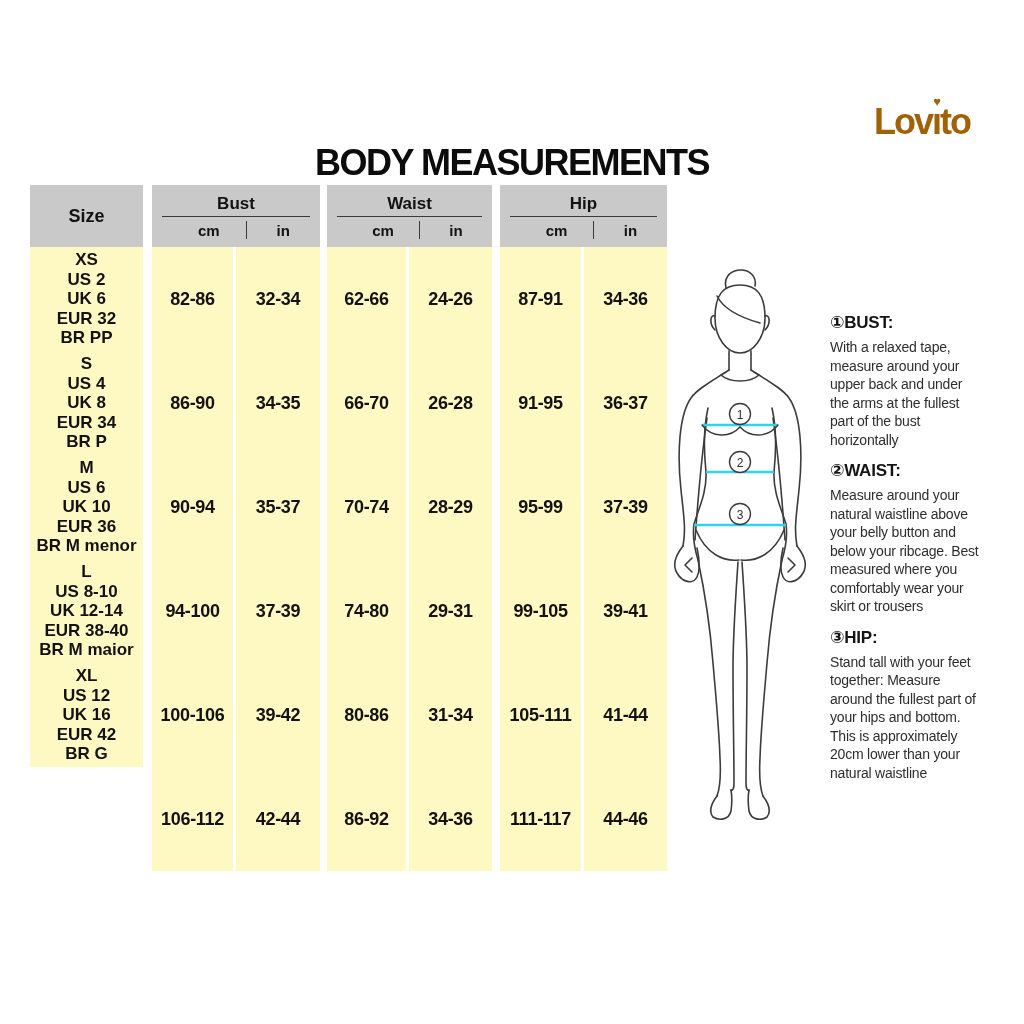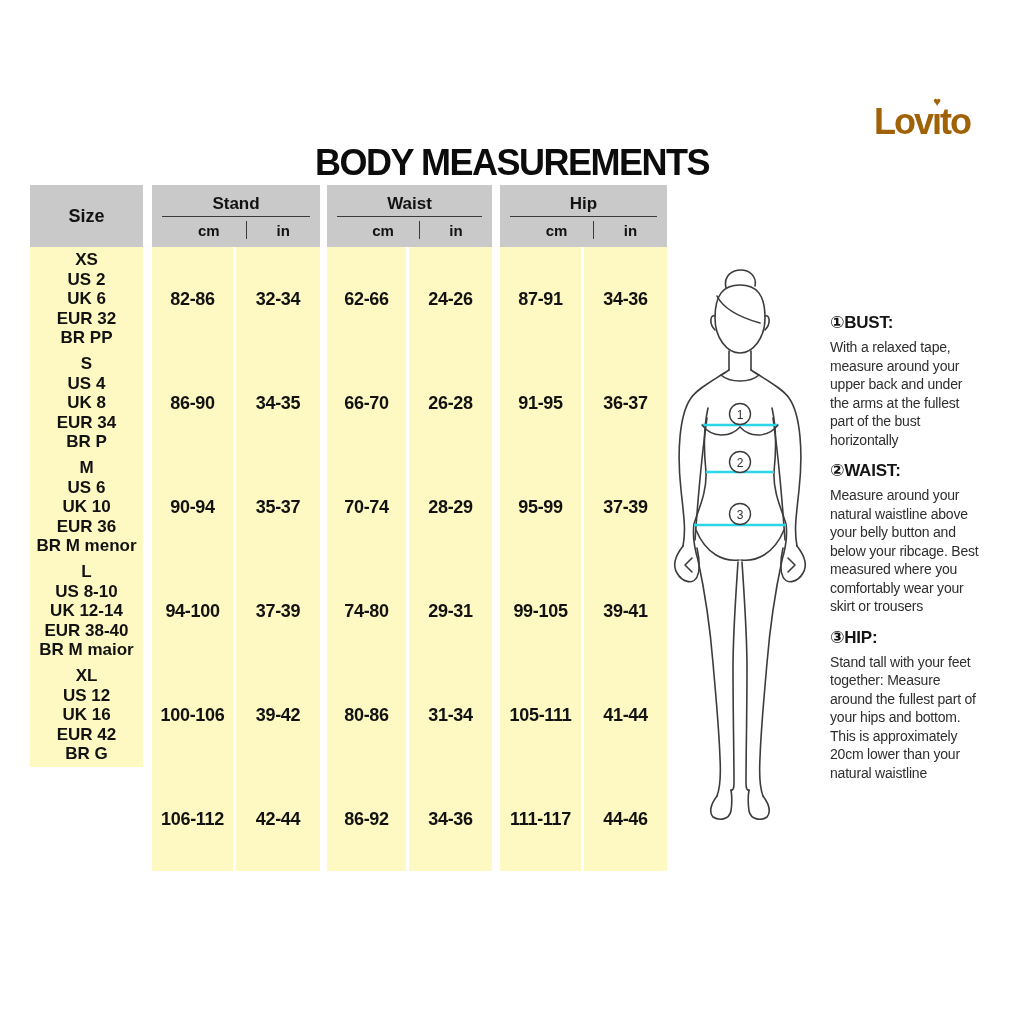--- a/index.html
+++ b/index.html
@@ -48,21 +48,21 @@
 
   <div class="page-title">BODY MEASUREMENTS</div>
 
   <div class="brand" aria-label="Lovito"><span>Lov</span><span class="i-col"><span class="heart">♥</span><span>ı</span></span><span>to</span></div>
 
   <div class="size-table">
 
     <div class="cell hd hsize" style="grid-row:1;grid-column:1">Size</div>
 
     <div class="hgroup" style="grid-row:1;grid-column:3/span 3">
-      <div class="glabel">Stand</div>
+      <div class="glabel">Bust</div>
       <div class="rule"></div>
       <div class="units">
           <span>cm</span>
           <i class="vdiv"></i>
           <span>in</span>
         </div>
     </div>
 
     <div class="hgroup" style="grid-row:1;grid-column:7/span 3">
       <div class="glabel">Waist</div>

